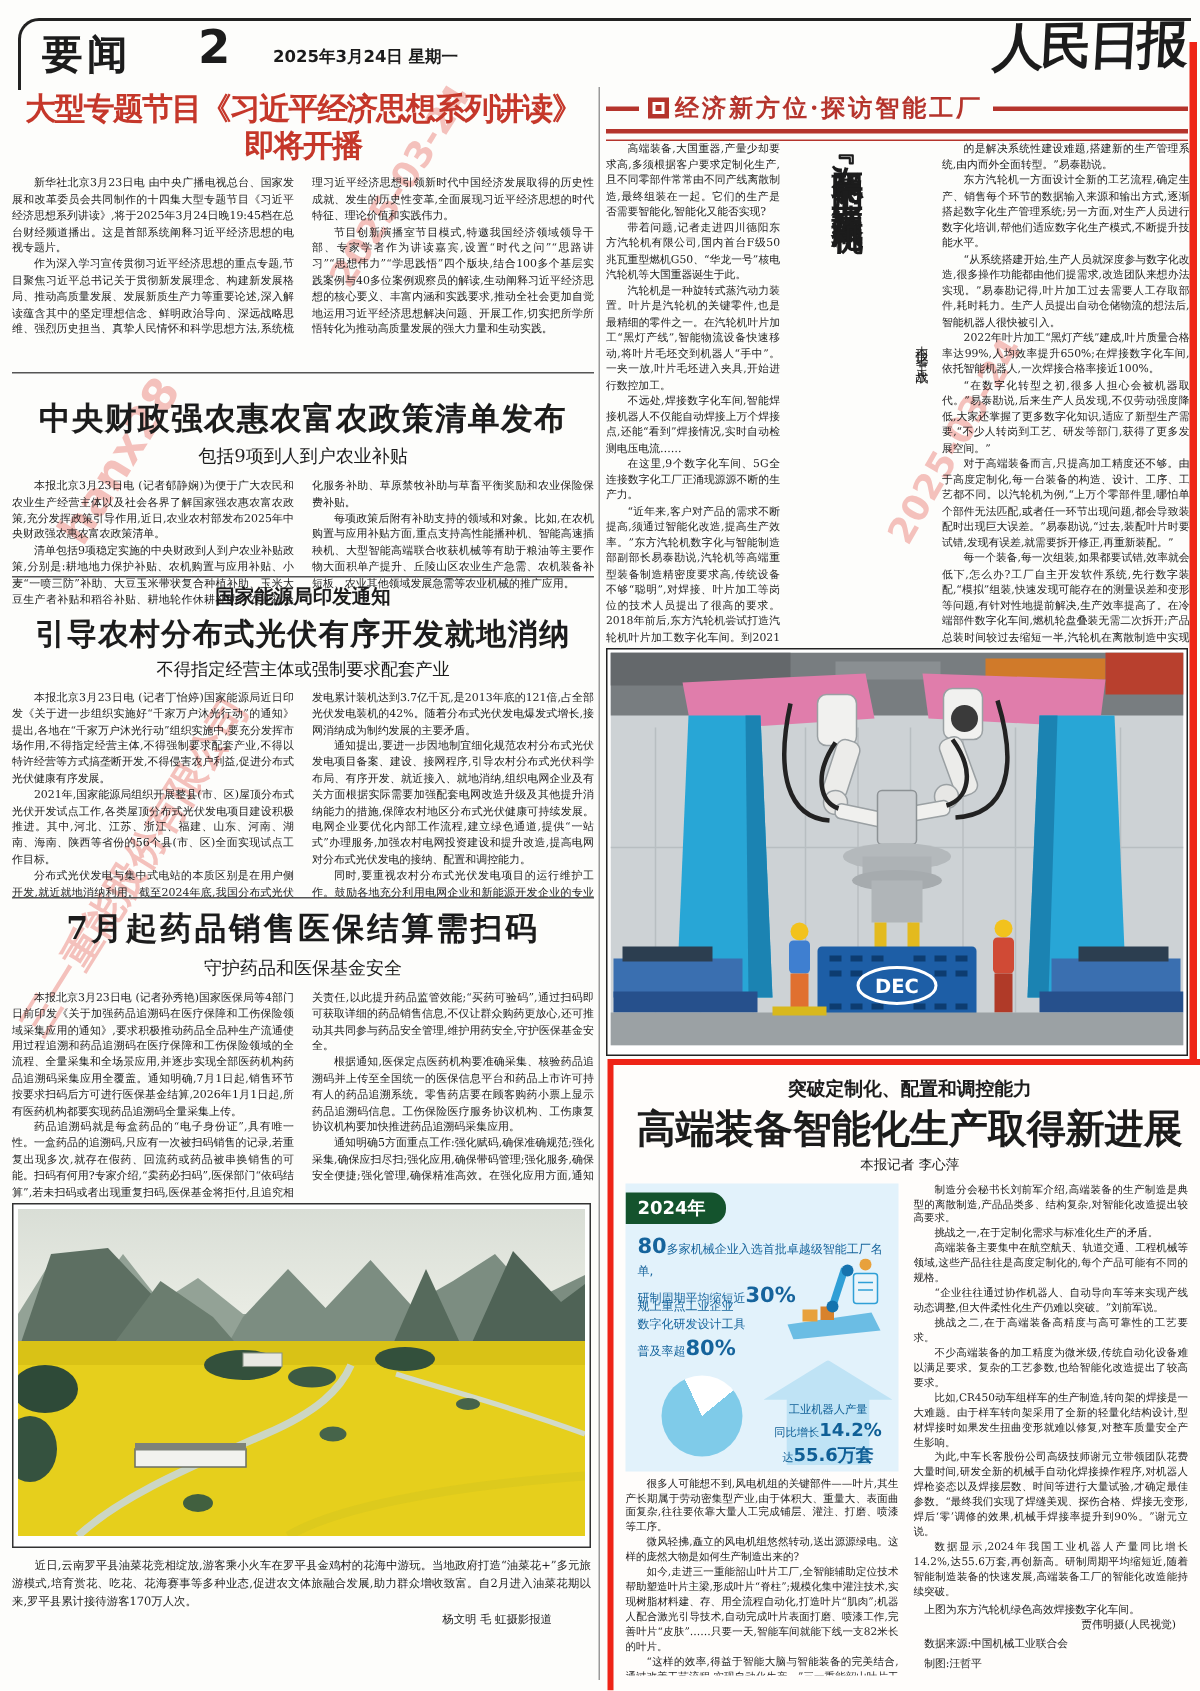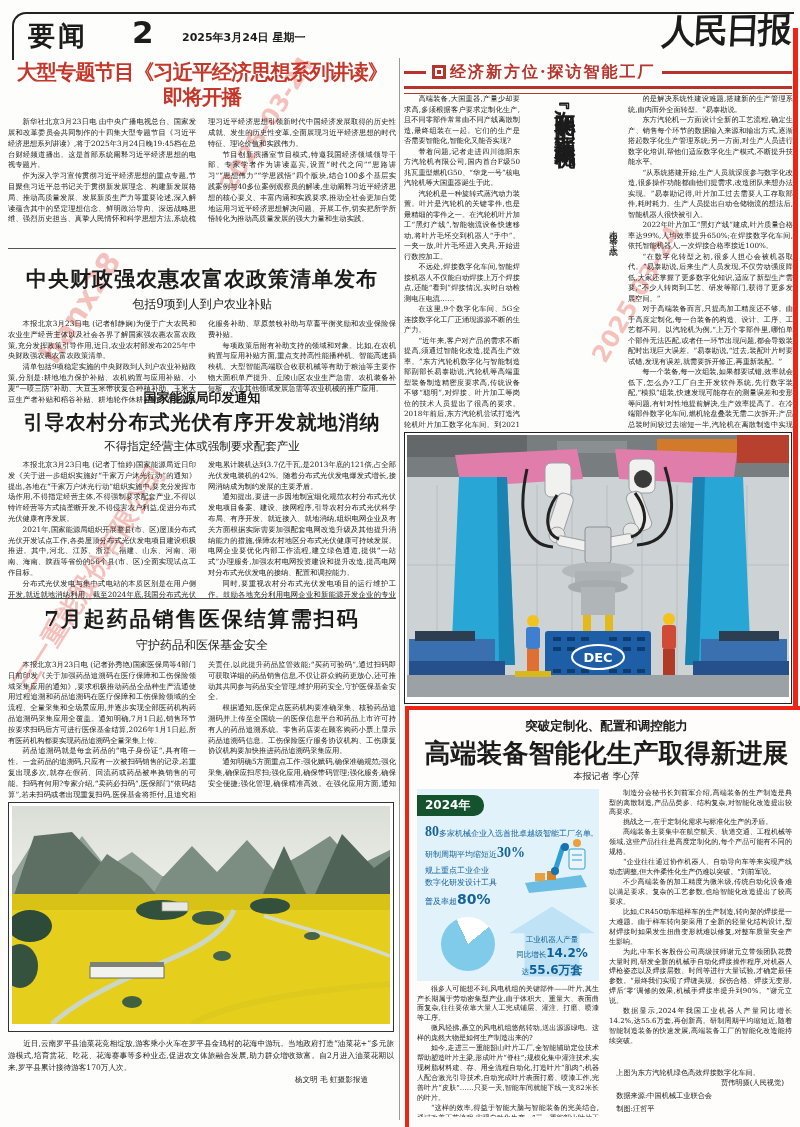--- a/index.html
+++ b/index.html
@@ -338,21 +338,21 @@
   </div>
 
   <div class="abs" id="redBox">
     <div class="kick">突破定制化、配置和调控能力</div>
     <h1 id="eqHead">高端装备智能化生产取得新进展</h1>
     <div class="byl">本报记者  李心萍</div>
     <div id="eqCols">
       <div id="eqL">
         <div id="infographic">
           <div class="ig-tab">2024年</div>
-          <div class="ig-line" style="left:8px;top:32px;width:168px;font-family:Liberation Serif, serif;">
+          <div class="ig-line" style="left:8px;top:32px;width:168px;">
             <span class="ig-big">80</span><span>多家机械企业入选首批卓越级智能工厂名单,</span><br>
             <span>研制周期平均缩短近</span><span class="ig-big">30%</span>
           </div>
           <div class="ig-line" style="left:8px;top:76px;width:100px;">
             <span>规上重点工业企业</span><br>
             <span>数字化研发设计工具</span><br>
             <span>普及率超</span><span class="ig-big">80%</span>
           </div>
           <div id="igPie"></div>
           <svg width="70" height="54" style="position:absolute;left:104px;top:50px;" viewBox="0 0 70 54">
@@ -380,20 +380,21 @@
             <p class="para">如今,走进三一重能韶山叶片工厂,全智能辅助定位技术帮助塑造叶片主梁,形成叶片“脊柱”;规模化集中灌注技术,实现树脂材料建、存、用全流程自动化,打造叶片“肌肉”;机器人配合激光引导技术,自动完成叶片表面打磨、喷漆工作,完善叶片“皮肤”……只要一天,智能车间就能下线一支82米长的叶片。</p>
             <p class="para">“这样的效率,得益于智能大脑与智能装备的完美结合,通过改善工艺流程,实现自动化生产。”三一重能韶山叶片工厂负责人彭海兵说,只要一台平板电脑,就能实时监测车间温度湿度、叶片打磨平整系数等指标,实现全流程精益化管理。</p>
           </div>
       </div>
       <div id="eqR">
         <div id="eqRtext" class="bodycol">
             <p class="para">制造分会秘书长刘前军介绍,高端装备的生产制造是典型的离散制造,产品品类多、结构复杂,对智能化改造提出较高要求。</p>
             <p class="para">挑战之一,在于定制化需求与标准化生产的矛盾。</p>
             <p class="para">高端装备主要集中在航空航天、轨道交通、工程机械等领域,这些产品往往是高度定制化的,每个产品可能有不同的规格。</p>
             <p class="para">“企业往往通过协作机器人、自动导向车等来实现产线动态调整,但大件柔性化生产仍难以突破。”刘前军说。</p>
+            <p class="para">挑战之二,在于高端装备高精度与高可靠性的工艺要求。</p>
             <p class="para">不少高端装备的加工精度为微米级,传统自动化设备难以满足要求。复杂的工艺参数,也给智能化改造提出了较高要求。</p>
             <p class="para">比如,CR450动车组样车的生产制造,转向架的焊接是一大难题。由于样车转向架采用了全新的轻量化结构设计,型材焊接时如果发生扭曲变形就难以修复,对整车质量安全产生影响。</p>
             <p class="para">为此,中车长客股份公司高级技师谢元立带领团队花费大量时间,研发全新的机械手自动化焊接操作程序,对机器人焊枪姿态以及焊接层数、时间等进行大量试验,才确定最佳参数。“最终我们实现了焊缝美观、探伤合格、焊接无变形,焊后‘零’调修的效果,机械手焊接率提升到90%。”谢元立说。</p>
             <p class="para">数据显示,2024年我国工业机器人产量同比增长14.2%,达55.6万套,再创新高。研制周期平均缩短近,随着智能制造装备的快速发展,高端装备工厂的智能化改造能持续突破。</p>
           </div>
         <div class="note">上图为东方汽轮机绿色高效焊接数字化车间。</div>
         <div class="noteCredit">贾伟明摄(人民视觉)</div>
         <div class="note">数据来源:中国机械工业联合会</div>
         <div class="note">制图:汪哲平</div>
       </div>

